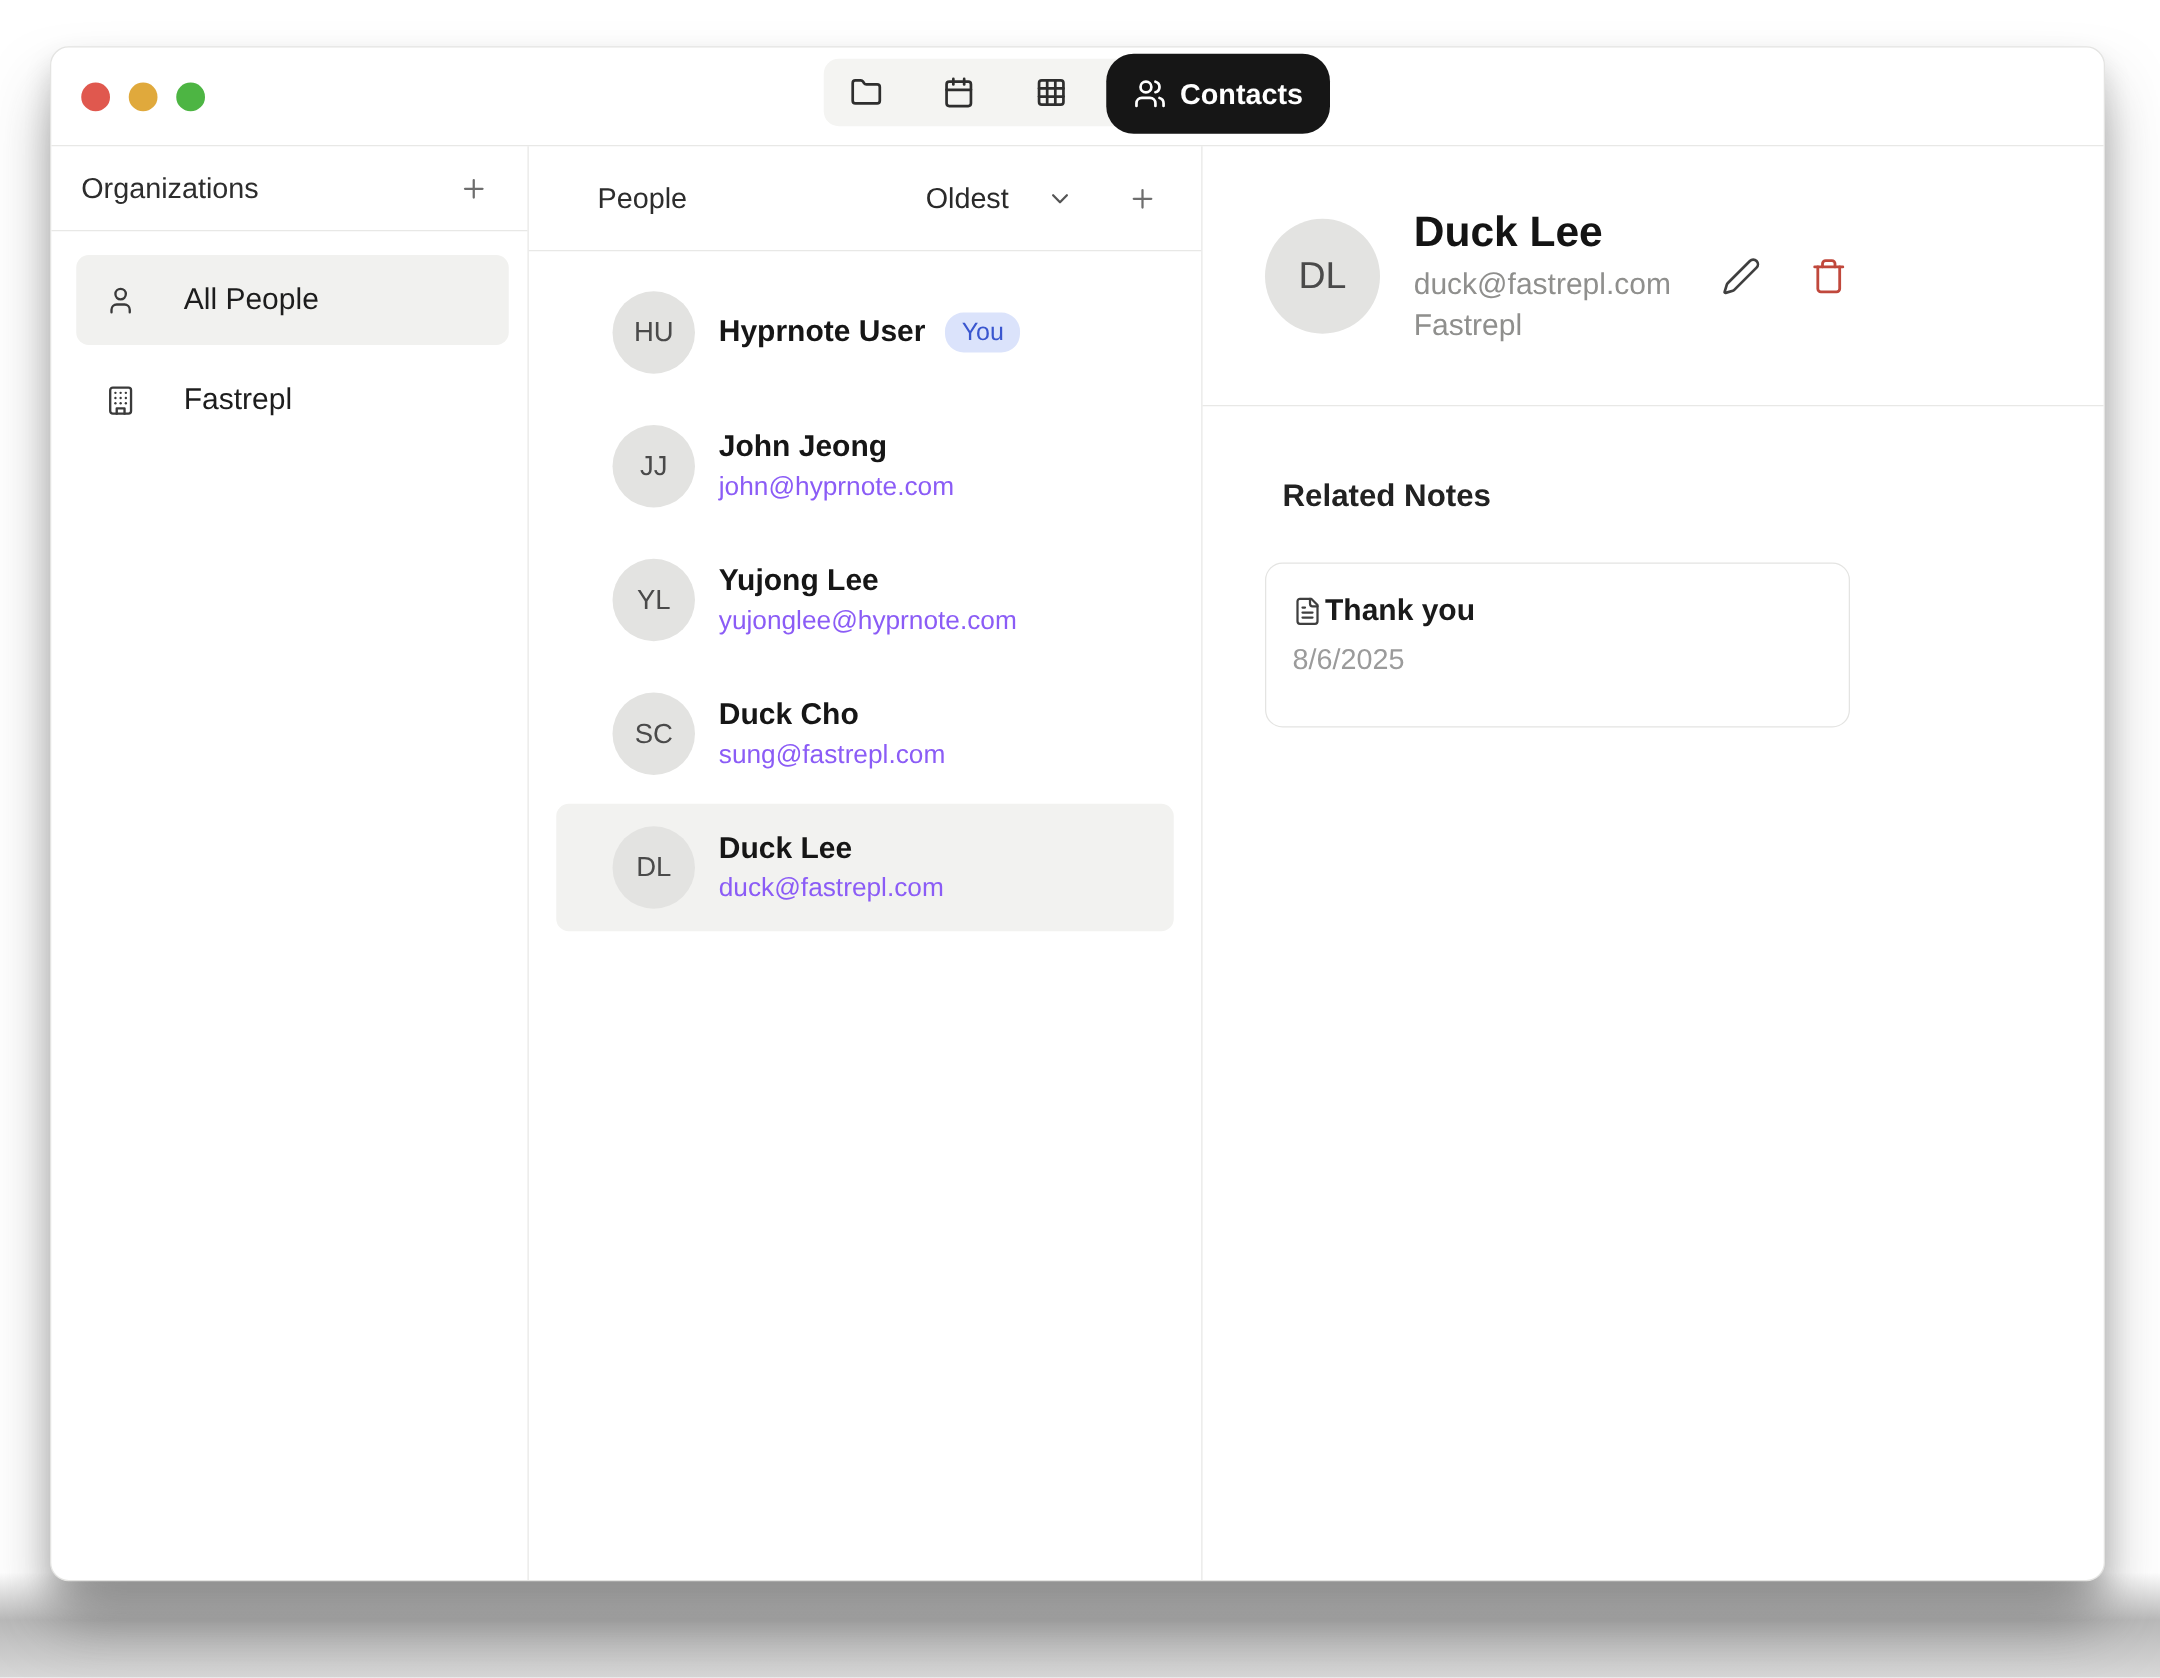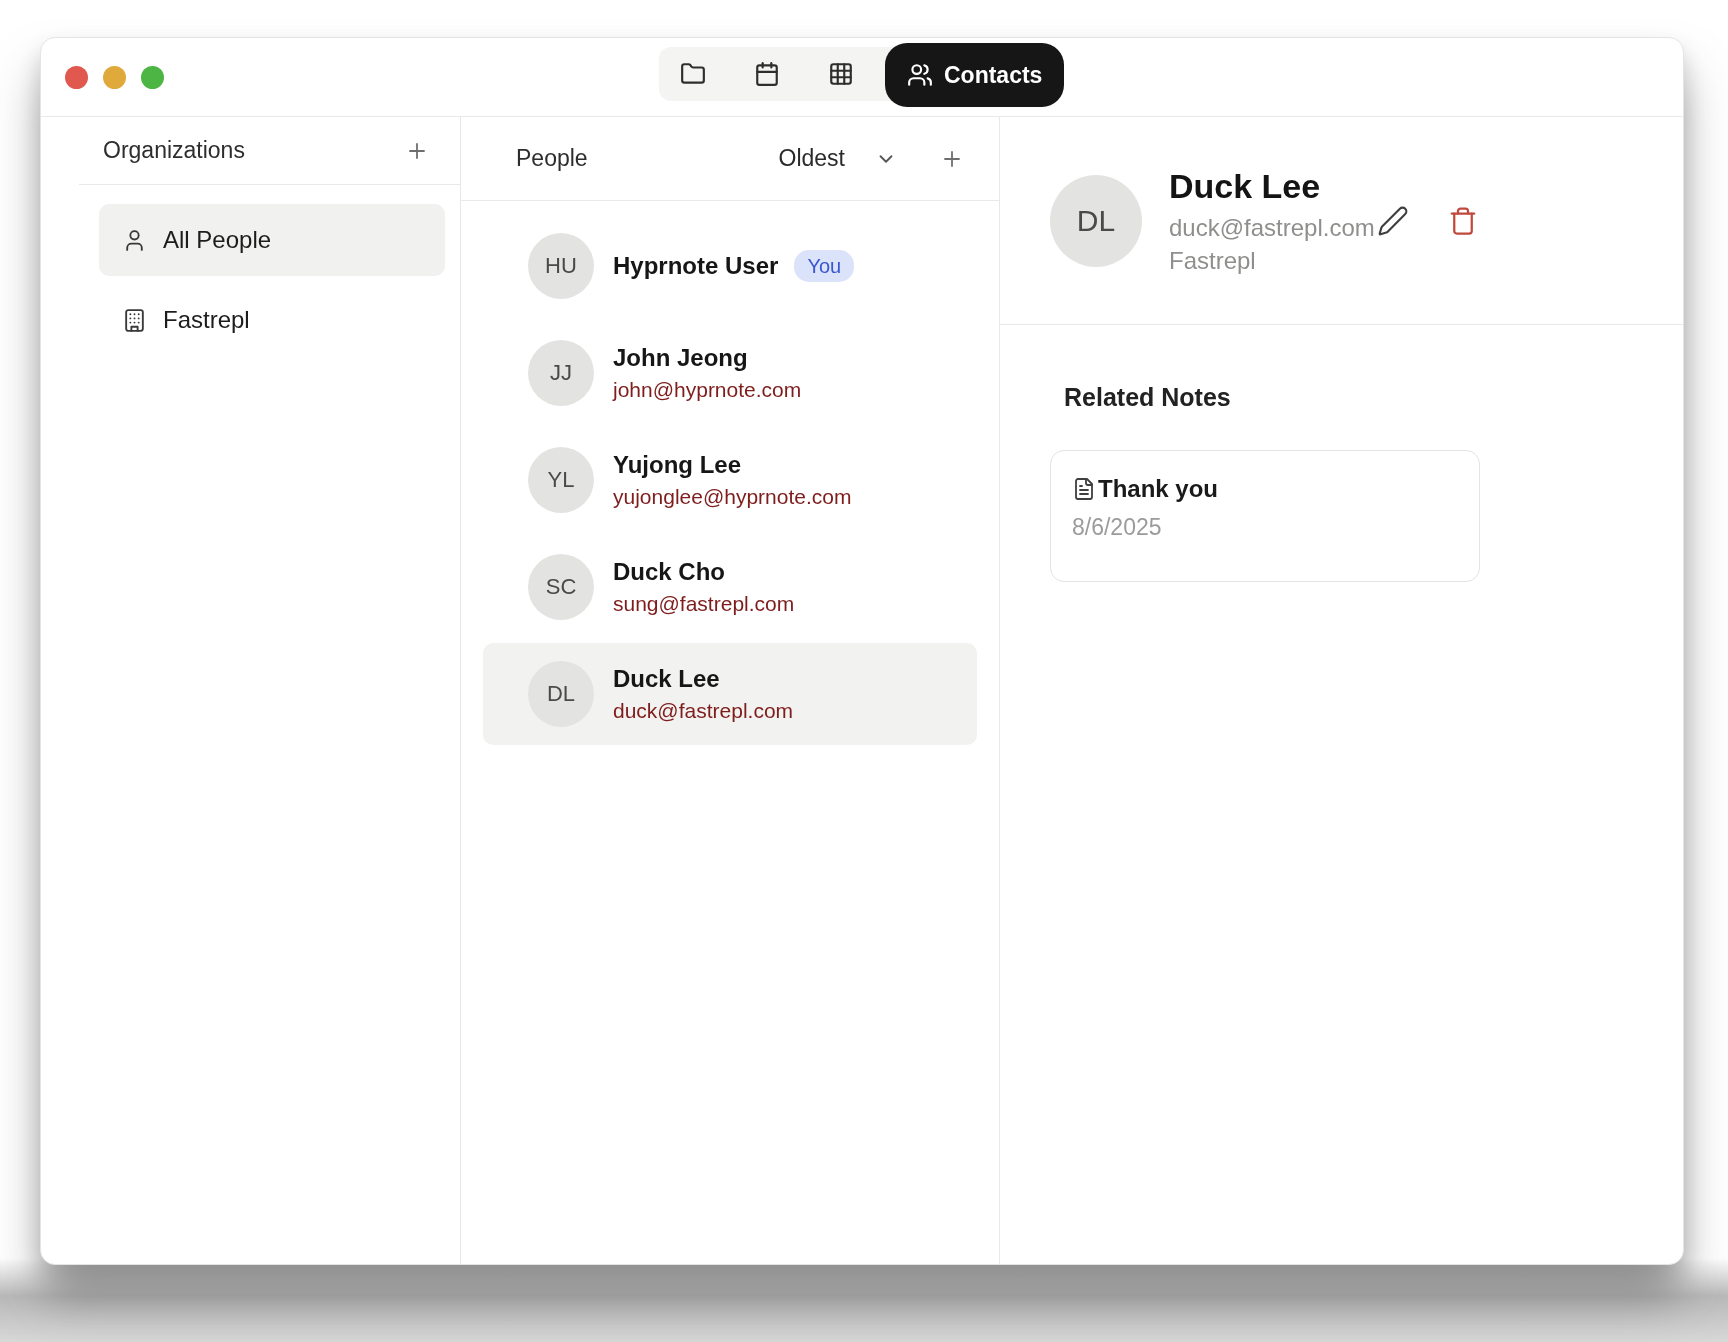--- a/index.html
+++ b/index.html
@@ -35,51 +35,51 @@
   }
   .seg-btn { width:28px; height:28px; display:flex; align-items:center; justify-content:center; color:#2e2e2e; background:none; border:none; }
   .pill {
     position:absolute; left:844px; top:5px; height:64px;
     background:var(--pill-bg,#161616); color:#fff; border:none; border-radius:22px;
     display:flex; align-items:center; gap:11px; padding:0 22px;
     font-size:23px; font-weight:700; font-family:inherit;
   }
 
   
-  .content { flex:1; display:flex; min-height:0;padding-left:38px; }
+  .content { flex:1; display:flex; min-height:0; }
   .sidebar { width:382px; flex:0 0 382px; border-right:1px solid var(--divider,#e8e8e6); }
   .people-col { width:539px; flex:0 0 539px; border-right:1px solid var(--divider,#e8e8e6); display:flex; flex-direction:column; }
   .detail { flex:1; display:flex; flex-direction:column; }
 
   
   .sidebar-header { height:68px; display:flex; align-items:center; justify-content:space-between; padding:0 28px 0 24px; border-bottom:1px solid var(--divider,#e8e8e6); }
   .sidebar-title { font-size:23px; color:#2d2d2d; }
   .plus-btn { background:none; border:none; color:#6e6e6e; width:30px; height:30px; display:flex; align-items:center; justify-content:center; }
   .sidebar-items { padding:19px 15px 0 20px; display:flex; flex-direction:column; gap:8px; }
-  .side-item { height:72px; border-radius:10px; display:flex; align-items:center; gap:16px; padding:0 18px 0 23px; background:none; border:none; font-family:inherit; }
+  .side-item { height:72px; border-radius:10px; display:flex; align-items:center; gap:38px; padding:0 18px 0 23px; background:none; border:none; font-family:inherit; }
   .side-item.selected { background:var(--selected-bg,#f1f1ef); }
   .side-item .icon-wrap { color:#3a3a3a; }
   .side-label { font-size:24px; color:#1d1d1d; }
 
   
   .people-header { height:84px; flex:0 0 84px; display:flex; align-items:center; padding:0 32px 0 55px; border-bottom:1px solid var(--divider,#e8e8e6); }
   .people-title { font-size:23px; color:#2d2d2d; }
   .sort-btn { margin-left:auto; background:none; border:none; display:flex; align-items:center; gap:30px; font-family:inherit; }
   .sort-label { font-size:23px; color:#2a2a2a; }
   .sort-btn .chev { color:#555; }
   .people-header .plus-btn { margin-left:40px; }
   .people-list { padding-top:14px; overflow:hidden; }
   .person-row { height:102px; margin:0 22px 5px 22px; border-radius:10px; display:flex; align-items:center; padding-left:45px; }
   .person-row.selected { background:#f2f2f0; }
   .avatar { width:66px; height:66px; border-radius:50%; background:var(--avatar-bg,#e3e3e1); color:#4a4a4a;
             display:flex; align-items:center; justify-content:center; font-size:22px; font-weight:500; flex:0 0 66px; }
   .person-text { margin-left:19px; display:flex; flex-direction:column; justify-content:flex-end; }
   .name-line { display:flex; align-items:center; }
   .person-name { font-size:24px; font-weight:600; color:#161616; line-height:30px; }
-  .person-email { font-size:21px; color:#7f1d1d; line-height:26px; margin-top:4px; }
+  .person-email { font-size:21px; color:#8b5cf6; line-height:26px; margin-top:4px; }
   .you-badge { margin-left:16px; background:var(--badge-bg,#dbe3fb); color:var(--badge-text,#3a56cf);
                font-size:20px; font-weight:500; padding:4px 13px; border-radius:15px; line-height:24px; }
 
   
   .detail-header { height:208px; flex:0 0 208px; border-bottom:1px solid var(--divider,#e8e8e6);
                    display:flex; align-items:center; padding:0 203px 0 50px; }
   .detail-avatar { width:92px; height:92px; border-radius:50%; background:var(--avatar-bg,#e3e3e1); color:#4a4a4a;
                    display:flex; align-items:center; justify-content:center; font-size:30px; flex:0 0 92px; }
   .detail-id { margin-left:27px; }
   .detail-name { font-size:34px; font-weight:700; color:#141414; line-height:40px; }

